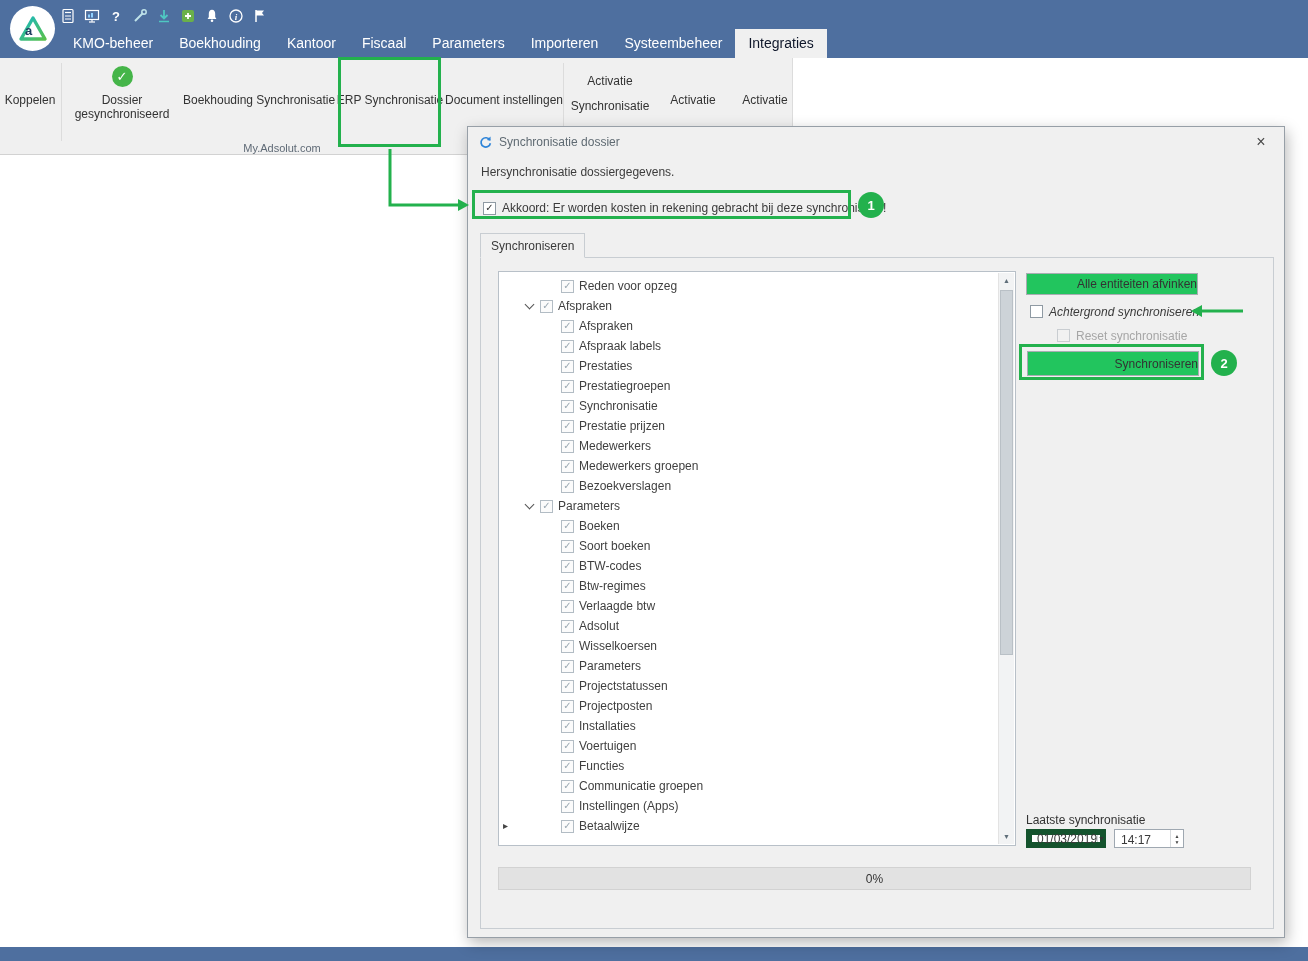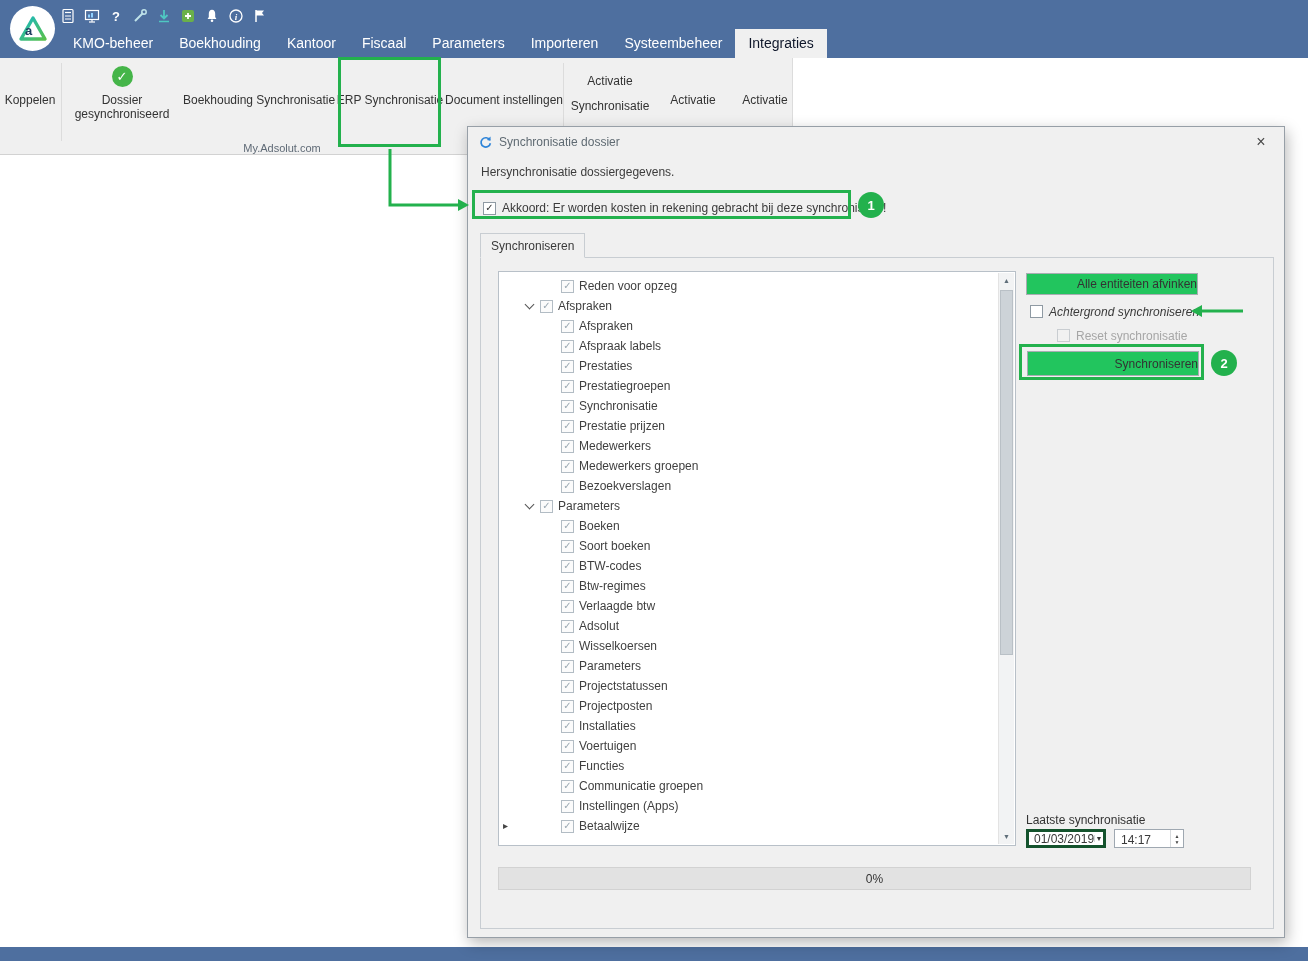--- a/index.html
+++ b/index.html
@@ -59,21 +59,21 @@
   .varrow.down { position:absolute; bottom:0; left:0; right:0; }
   .vthumb { position:absolute; left:1px; right:1px; top:17px; height:365px; background:#cdd3d8; border:1px solid #b9c0c6; }
   
   .btn { background:#22c55e; border:1px solid #a8adb2; display:flex; align-items:center; justify-content:flex-end;
          color:#333; cursor:pointer; }
   .btn-uncheck { position:absolute; left:558px; top:146px; width:172px; height:22px; }
   .row-bgsync { position:absolute; left:562px; top:178px; height:14px; display:flex; align-items:flex-start; gap:6px;font-style:italic; }
   .row-reset  { position:absolute; left:562px; top:202px; height:14px; display:flex; gap:6px; color:#a6a6a6;padding-left:27px; }
   .btn-sync { position:absolute; left:559px; top:224px; width:172px; height:25px; z-index:4; }
   .last-label { position:absolute; left:558px; top:686px; color:#333; }
-  .date-box { position:absolute; left:558px; top:702px; width:80px; height:19px; background:#fff; border:3px solid #14532d;
+  .date-box { position:absolute; left:558px; top:702px; width:80px; height:19px; background:#fff; border:6px solid #14532d;
               display:flex; align-items:center; padding-left:5px; cursor:pointer; }
   .date-arrow { margin-left:auto; width:14px; text-align:center; font-size:7px; color:#333; border-left:1px solid #d7dadd; }
   .time-box { position:absolute; left:646px; top:702px; width:70px; height:19px; background:#fff; border:1px solid #9fa8b1;
               display:flex; align-items:flex-end; padding-left:6px; cursor:pointer; }
   .spinner { margin-left:auto; width:13px; height:100%; border-left:1px solid #d7dadd; display:flex; flex-direction:column;
              align-items:center; justify-content:center; font-size:5px; line-height:6px; color:#444; }
   .progress { position:absolute; left:30px; top:740px; width:753px; height:23px; background:#e2e2e2;
               border:1px solid #d2d2d2; display:flex; align-items:center; justify-content:center; color:#333; }
   
   .ann { position:absolute; border:3px solid var(--ann,#23b14d); z-index:55; pointer-events:none; }

